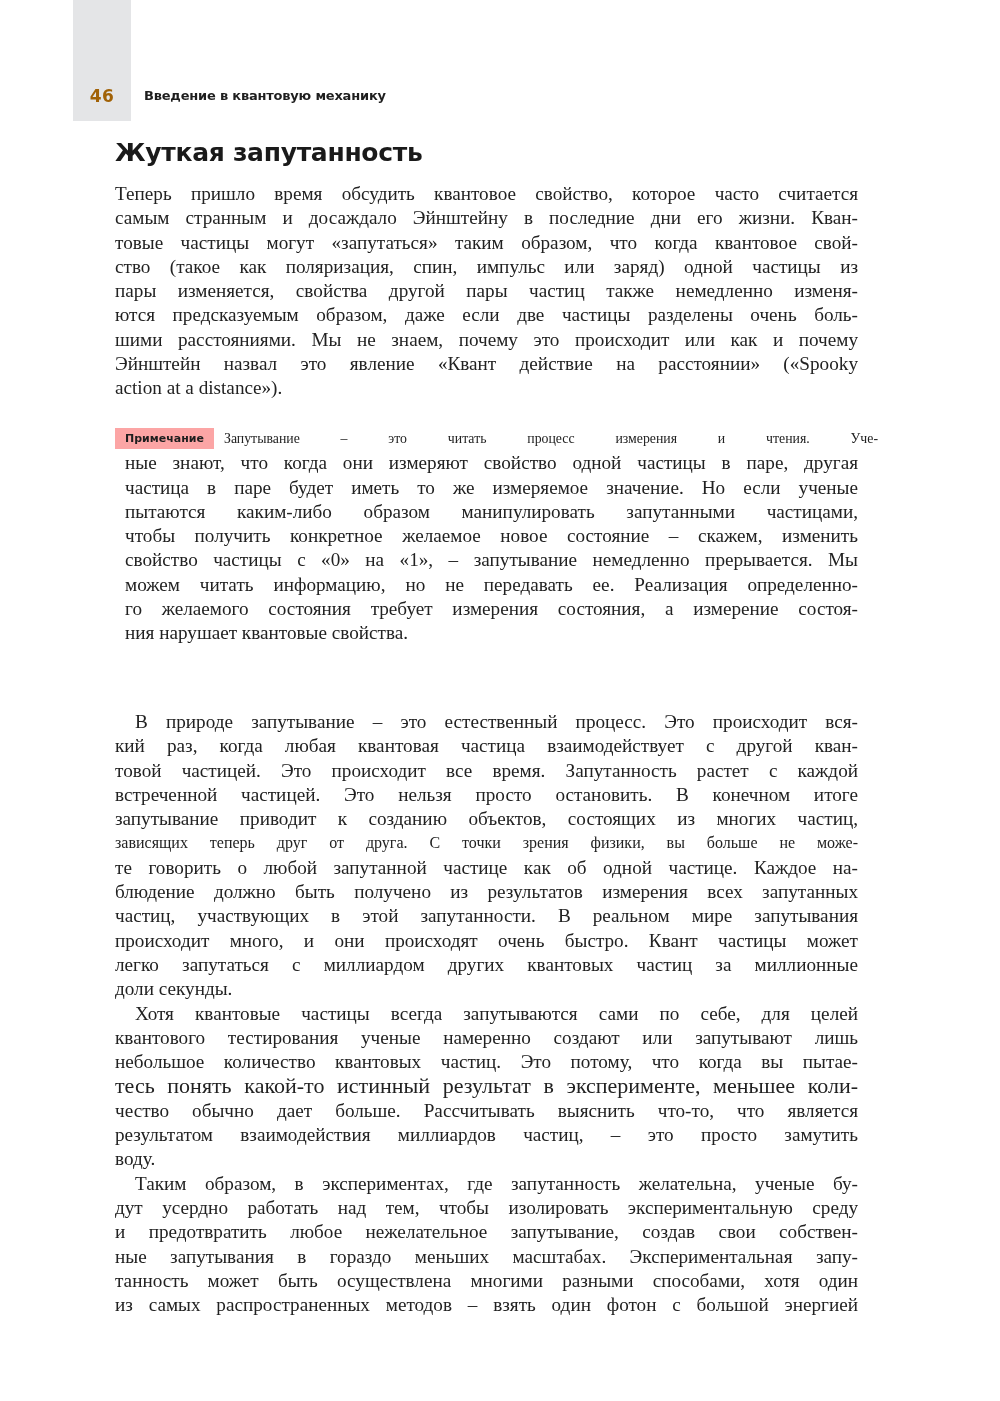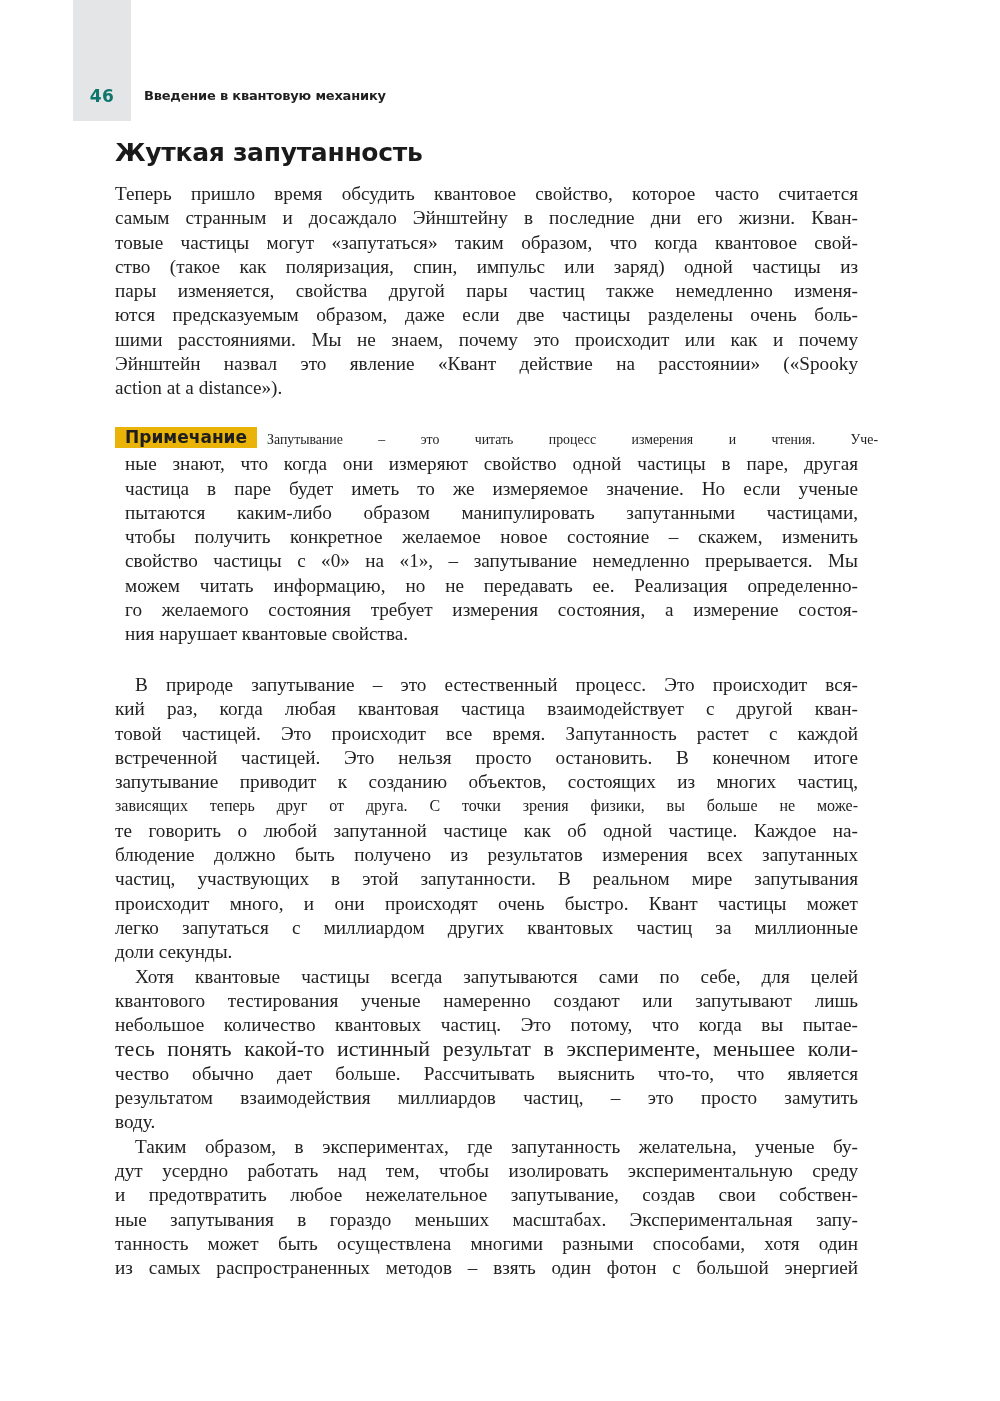--- a/index.html
+++ b/index.html
@@ -24,21 +24,21 @@
     }
     .page-number {
       position: absolute;
       left: 73px;
       top: 86px;
       width: 58px;
       text-align: center;
       font-family: "DejaVu Sans", sans-serif;
       font-weight: bold;
       font-size: 17px;
-      color: #0f766e;
+      color: #a16207;
       letter-spacing: 0.5px;
     }
     .running-head {
       position: absolute;
       left: 144px;
       top: 88px;
       font-family: "DejaVu Sans", sans-serif;
       font-weight: bold;
       font-size: 13px;
       color: #1e1e1e;
@@ -74,36 +74,36 @@
     .text-block .line.last {
       text-align-last: left;
     }
     .text-block .line.indent {
       text-indent: 20px;
     }
     .para-1 { top: 182px; }
     .note { top: 427px; left: 115px; }
     .note-label {
       display: inline-block;
-      background: #eab308;
+      background: #fca5a5;
       font-family: "DejaVu Sans", sans-serif;
       font-weight: bold;
-      font-size: 17px;
+      font-size: 11px;
       line-height: 21px;
       padding: 0 10px;
       margin-right: 10px;
       color: #1e1e1e;
       vertical-align: 1px;
     }
     .note .line.first {
       margin-left: -10px;
       width: 763px;
     }
     .note .line { padding-left: 10px; }
-    .body-2 { top: 673px; }
+    .body-2 { top: 710px; }
   </style>
 </head>
 <body>
 
 <div class="page-strip"></div>
 <div class="page-number">46</div>
 <div class="running-head">Введение в квантовую механику</div>
 
 <h2 class="section-title">Жуткая запутанность</h2>
 

